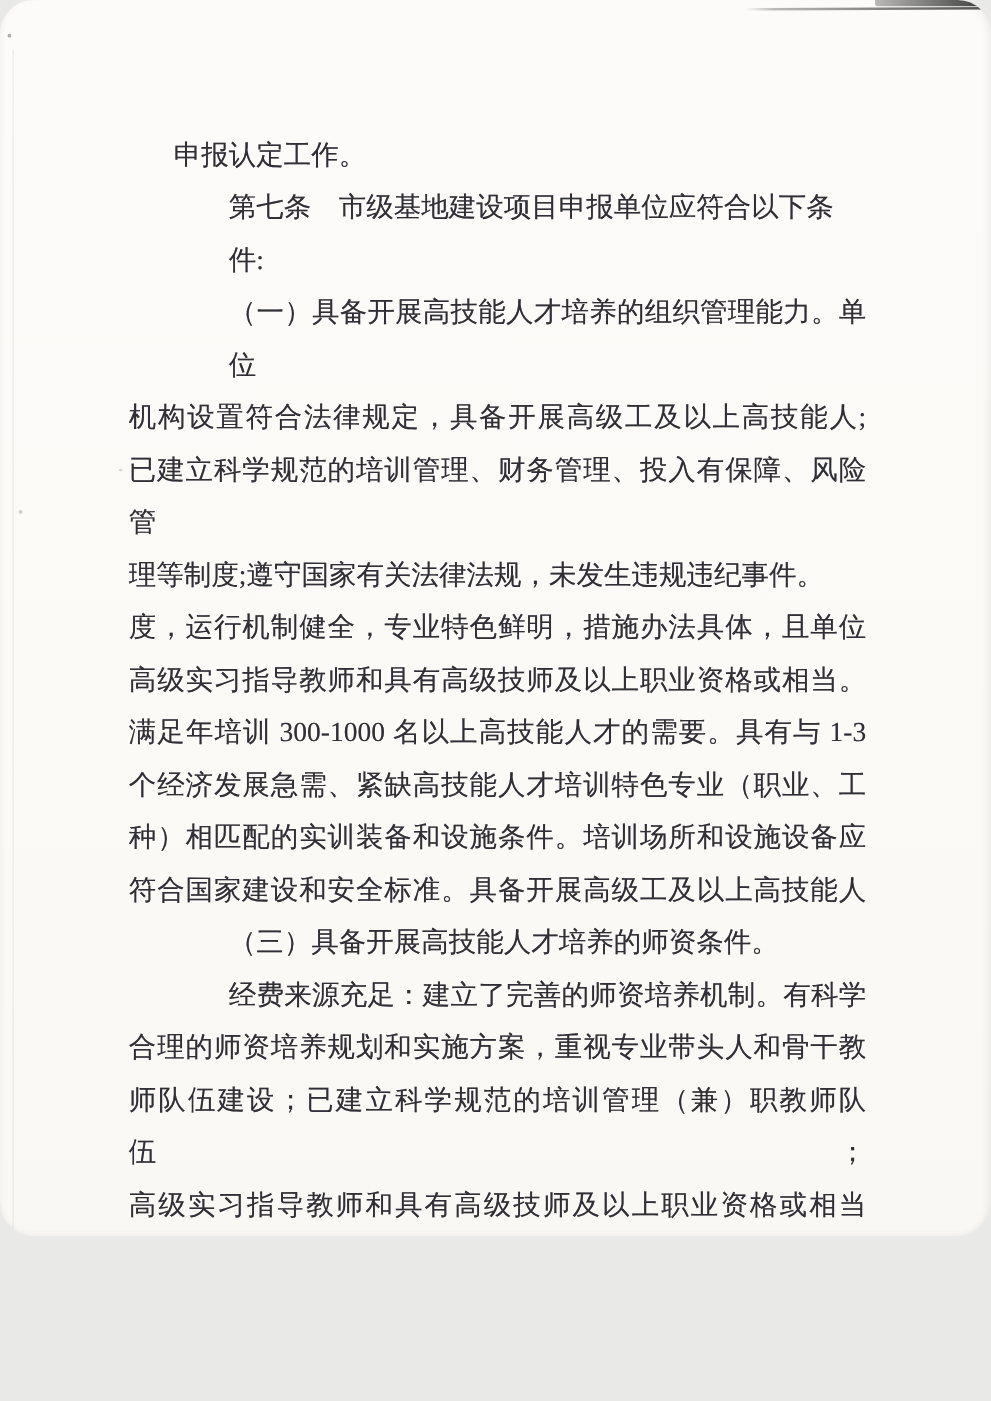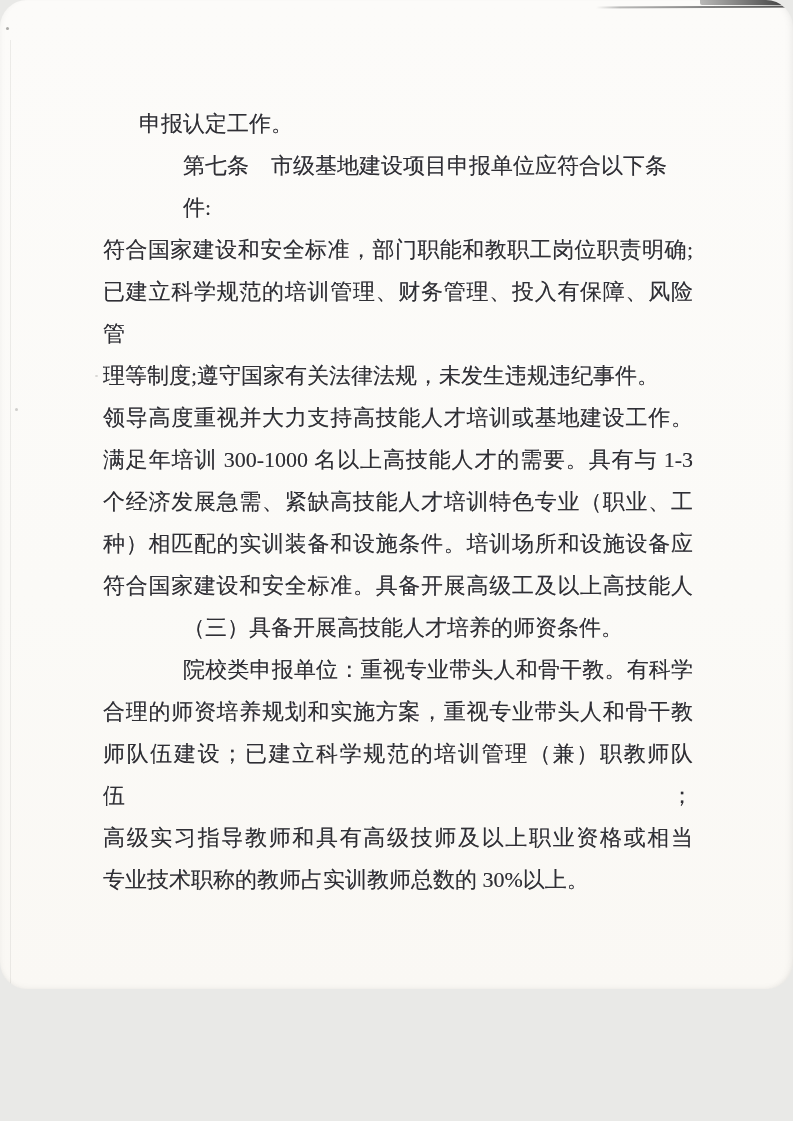--- a/index.html
+++ b/index.html
@@ -116,36 +116,38 @@
   <div class="smudge"></div>
 
   <div class="doc-body" id="doc-body">
       <div class="para continuation">
         <div class="line first">申报认定工作。</div>
       </div>
       <div class="para indent">
         <div class="line first">第七条　市级基地建设项目申报单位应符合以下条件:</div>
       </div>
       <div class="para indent">
-        <div class="line fill">符合国家建设和安全标准，部门职能和教职工岗位职责明确;</div>
+        <div class="line first fill">（一）具备开展高技能人才培养的组织管理能力。单位</div>
+        <div class="line fill">机构设置符合法律规定，具备开展高级工及以上高技能人;</div>
         <div class="line fill">已建立科学规范的培训管理、财务管理、投入有保障、风险管</div>
         <div class="line">理等制度;遵守国家有关法律法规，未发生违规违纪事件。</div>
       </div>
       <div class="para indent">
-        <div class="line fill">领导高度重视并大力支持高技能人才培训或基地建设工作。</div>
+        <div class="line fill">度，运行机制健全，专业特色鲜明，措施办法具体，且单位</div>
+        <div class="line fill">高级实习指导教师和具有高级技师及以上职业资格或相当。</div>
         <div class="line fill">满足年培训 300-1000 名以上高技能人才的需要。具有与 1-3</div>
         <div class="line fill">个经济发展急需、紧缺高技能人才培训特色专业（职业、工</div>
         <div class="line fill">种）相匹配的实训装备和设施条件。培训场所和设施设备应</div>
         <div class="line fill">符合国家建设和安全标准。具备开展高级工及以上高技能人</div>
       </div>
       <div class="para indent">
         <div class="line first">（三）具备开展高技能人才培养的师资条件。</div>
       </div>
       <div class="para indent">
-        <div class="line first fill">院校类申报单位：重视专业带头人和骨干教。有科学</div>
+        <div class="line first fill">经费来源充足：建立了完善的师资培养机制。有科学</div>
         <div class="line fill">合理的师资培养规划和实施方案，重视专业带头人和骨干教</div>
         <div class="line fill">师队伍建设；已建立科学规范的培训管理（兼）职教师队伍；</div>
         <div class="line fill">高级实习指导教师和具有高级技师及以上职业资格或相当</div>
         <div class="line">专业技术职称的教师占实训教师总数的 30%以上。</div>
       </div>
     </div>
 
   <div class="page-number">6</div>
 </div>
 

